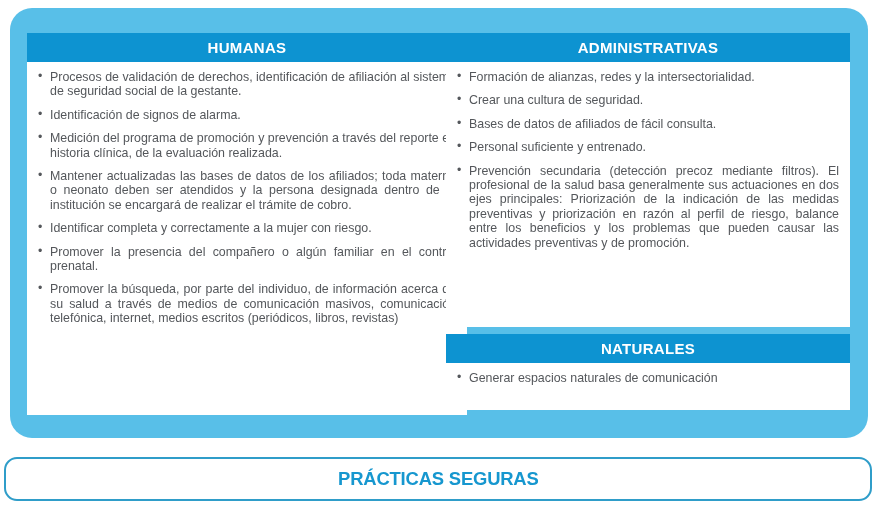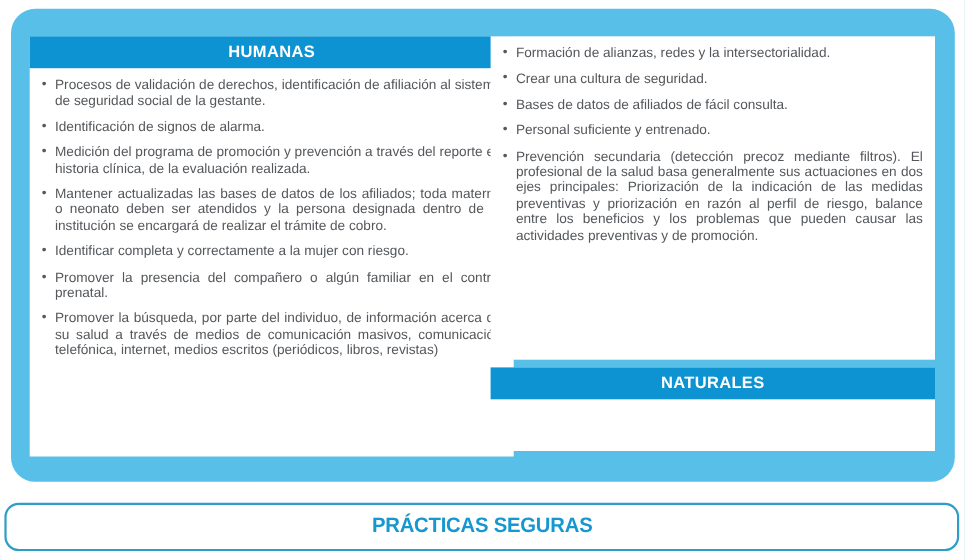--- a/index.html
+++ b/index.html
@@ -93,33 +93,39 @@
           <li>Identificación de signos de alarma.</li>
           <li>Medición del programa de promoción y prevención a través del reporte en historia clínica, de la evaluación realizada.</li>
           <li>Mantener actualizadas las bases de datos de los afiliados; toda materna o neonato deben ser atendidos y la persona designada dentro de la institución se encargará de realizar el trámite de cobro.</li>
           <li>Identificar completa y correctamente a la mujer con riesgo.</li>
           <li>Promover la presencia del compañero o algún familiar en el control prenatal.</li>
           <li>Promover la búsqueda, por parte del individuo, de información acerca de su salud a través de medios de comunicación masivos, comunicación telefónica, internet, medios escritos (periódicos, libros, revistas)</li>
         </ul>
     </section>
 
     <section class="card card-admin">
+      <header class="card-header">
+        <span>ADMINISTRATIVAS</span>
+      </header>
       <ul class="bullets">
           <li>Formación de alianzas, redes y la intersectorialidad.</li>
           <li>Crear una cultura de seguridad.</li>
           <li>Bases de datos de afiliados de fácil consulta.</li>
           <li>Personal suficiente y entrenado.</li>
           <li>Prevención secundaria (detección precoz mediante filtros). El profesional de la salud basa generalmente sus actuaciones en dos ejes principales: Priorización de la indicación de las medidas preventivas y priorización en razón al perfil de riesgo, balance entre los beneficios y los problemas que pueden causar las actividades preventivas y de promoción.</li>
         </ul>
     </section>
 
     <section class="card card-naturales">
       <header class="card-header">
         <span>NATURALES</span>
       </header>
+      <ul class="bullets">
+          <li>Generar espacios naturales de comunicación</li>
+        </ul>
     </section>
 
   </div>
 
   <div class="footer-bar">
     <span class="footer-label">PRÁCTICAS SEGURAS</span>
   </div>
 </div>
 
 </body></html>

